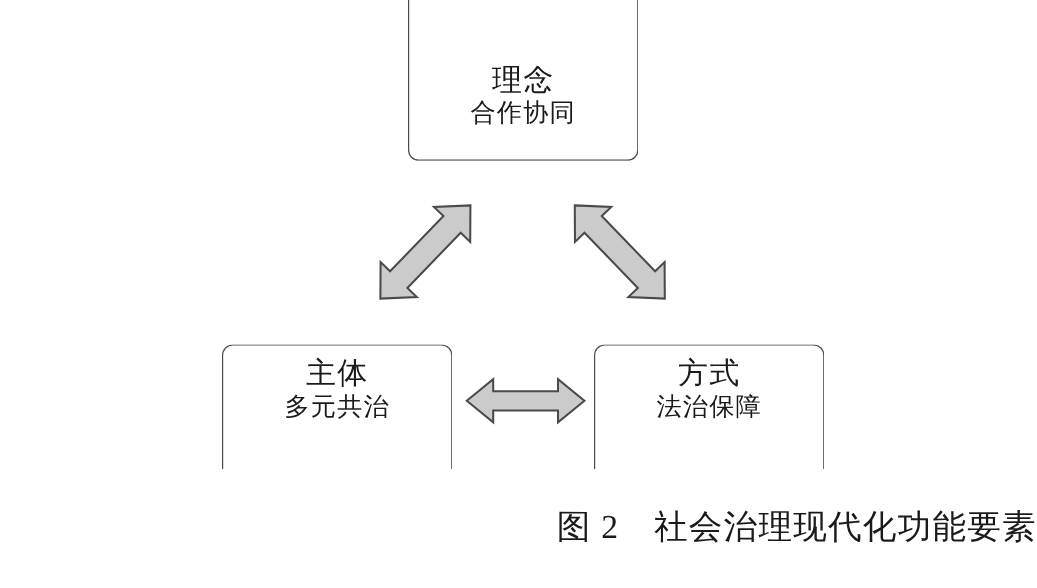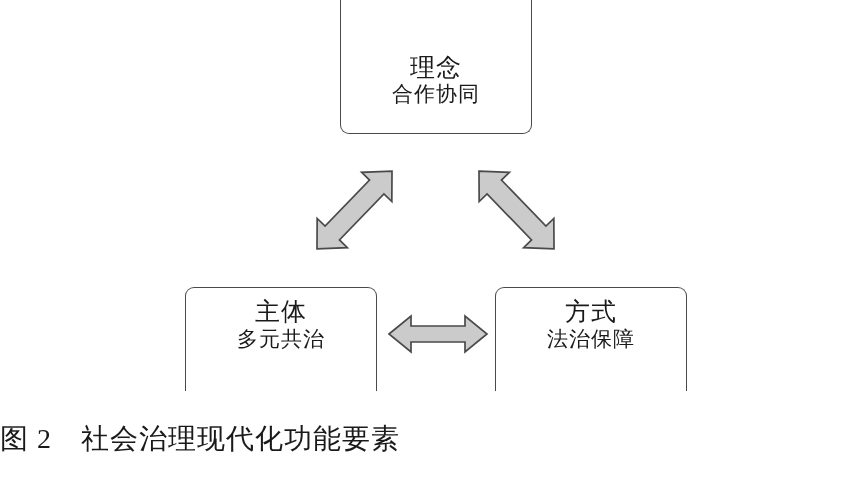--- a/index.html
+++ b/index.html
@@ -94,21 +94,21 @@
     z-index: 1;
     pointer-events: none;
   }
 
   
   #caption {
     position: absolute;
     left: 0;
     top: 420px;
     width: 864px;
-    text-align: left;
+    text-align: right;
     font-size: 28px;
     letter-spacing: 1px;
     color: #1a1a1a;
     white-space: pre;
     z-index: 4;
   }
 </style>
 </head>
 <body>
 

